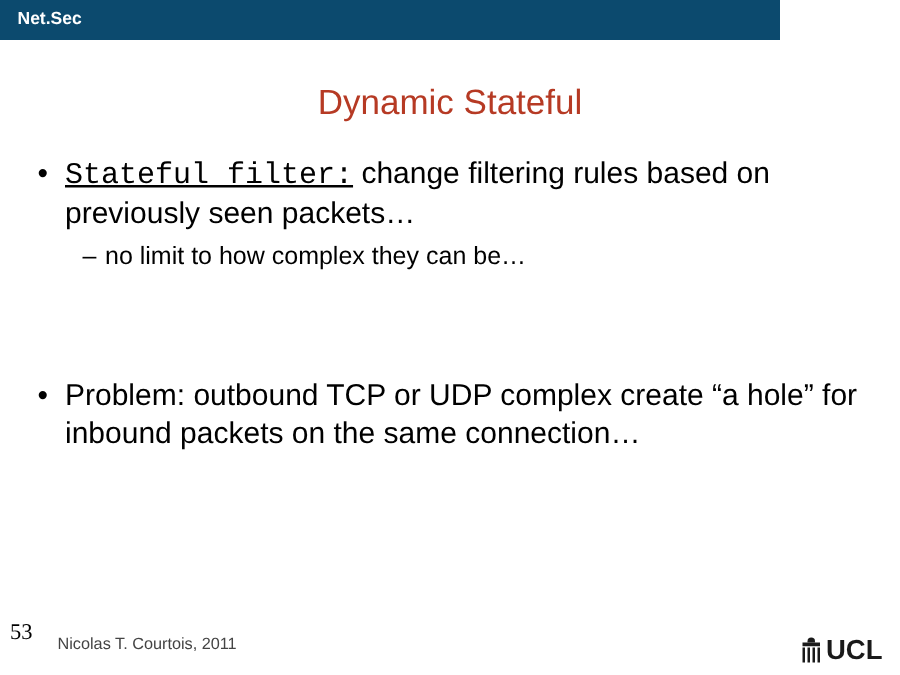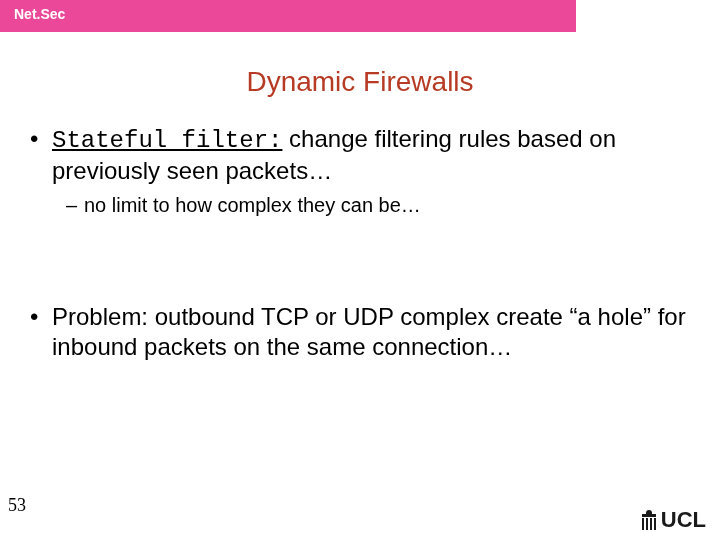--- a/index.html
+++ b/index.html
@@ -1,19 +1,19 @@
 <!DOCTYPE html>
 <html><head>
 <meta charset="utf-8">
 <style>
   * { margin: 0; padding: 0; box-sizing: border-box; }
   html, body { width: 720px; height: 540px; font-family: Arial, Helvetica, sans-serif; background: #fff; overflow: hidden; }
   .slide { position: relative; width: 720px; height: 540px; }
 
-  .topbar { position: absolute; top: 0; left: 0; width: 576px; height: 32px; background: #ec4899; text-align: right; }
+  .topbar { position: absolute; top: 0; left: 0; width: 624px; height: 32px; background: #0c4a6e; text-align: right; }
   .topbar-label { position: absolute; left: 14px; top: 6px; color: #fff; font-size: 14px; font-weight: 600; }
 
   .logo-top { position: absolute; right: 14px; top: 3px; }
   .logo-bottom { position: absolute; right: 14px; bottom: 10px; }
 
   .title { position: absolute; top: 66px; left: 0; width: 720px; text-align: center; color: #b63a24; font-size: 28px; font-weight: 400; }
 
   .body { position: absolute; top: 124px; left: 30px; width: 660px; color: #000; }
   .bullet1 { display: flex; margin-bottom: 6px; }
   .b1dot { width: 22px; flex: 0 0 22px; font-size: 24px; line-height: 30px; }
@@ -55,21 +55,21 @@
           <div class="roof"></div>
         <div class="col c1"></div>
           <div class="col c2"></div>
           <div class="col c3"></div>
           <div class="col c4"></div>
       </div>
       <div class="ucl-text">UCL</div>
     </div>
   </div>
 
-  <div class="title">Dynamic Firewalls</div>
+  <div class="title">Dynamic Stateful</div>
 
   <div class="body">
 
     <div class="bullet1">
       <div class="b1dot">•</div>
       <div class="b1text">
         <span class="under">Stateful filter:</span><span> change filtering rules based on previously seen packets…</span>
       </div>
     </div>
     <div class="sub1">
@@ -82,20 +82,21 @@
     <div class="bullet1">
       <div class="b1dot">•</div>
       <div class="b1text">
         <span>Problem: outbound TCP or UDP complex create </span><span>“a hole”</span><span> for inbound packets on the same connection…</span>
       </div>
     </div>
 
   </div>
 
   <div class="pagenum">53</div>
+  <div class="author">Nicolas T. Courtois, 2011</div>
 
   <div class="logo-bottom">
     <div class="ucl-logo dark">
       <div class="portico">
         <div class="dome"></div>
           <div class="roof"></div>
         <div class="col c1"></div>
           <div class="col c2"></div>
           <div class="col c3"></div>
           <div class="col c4"></div>

